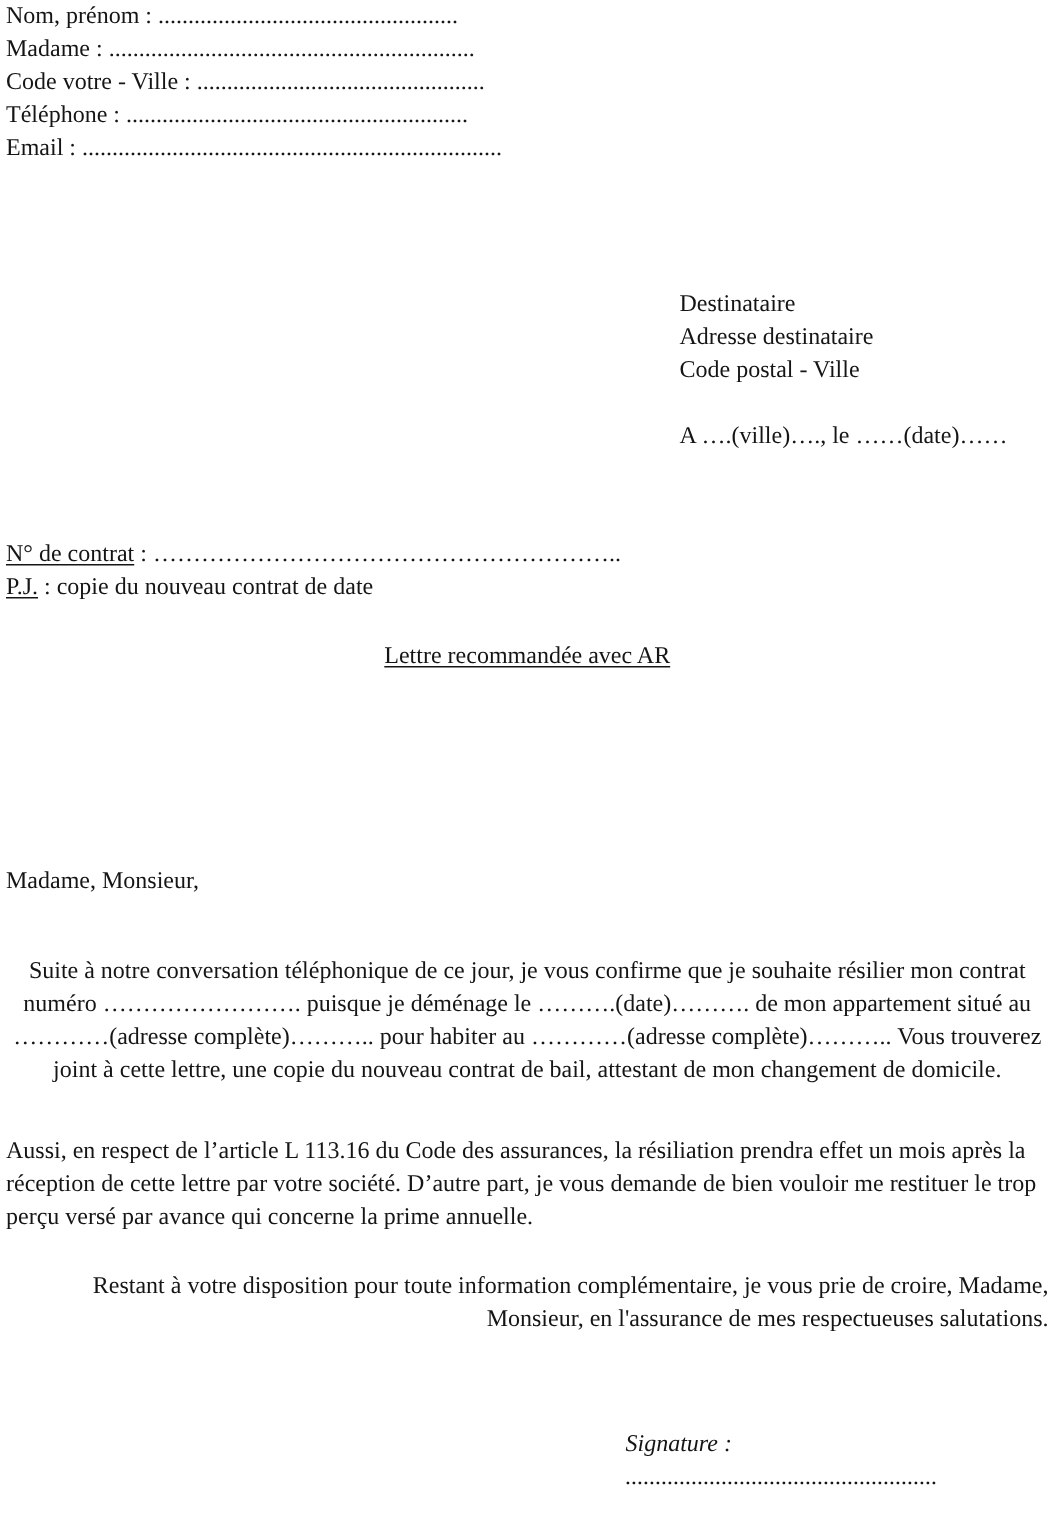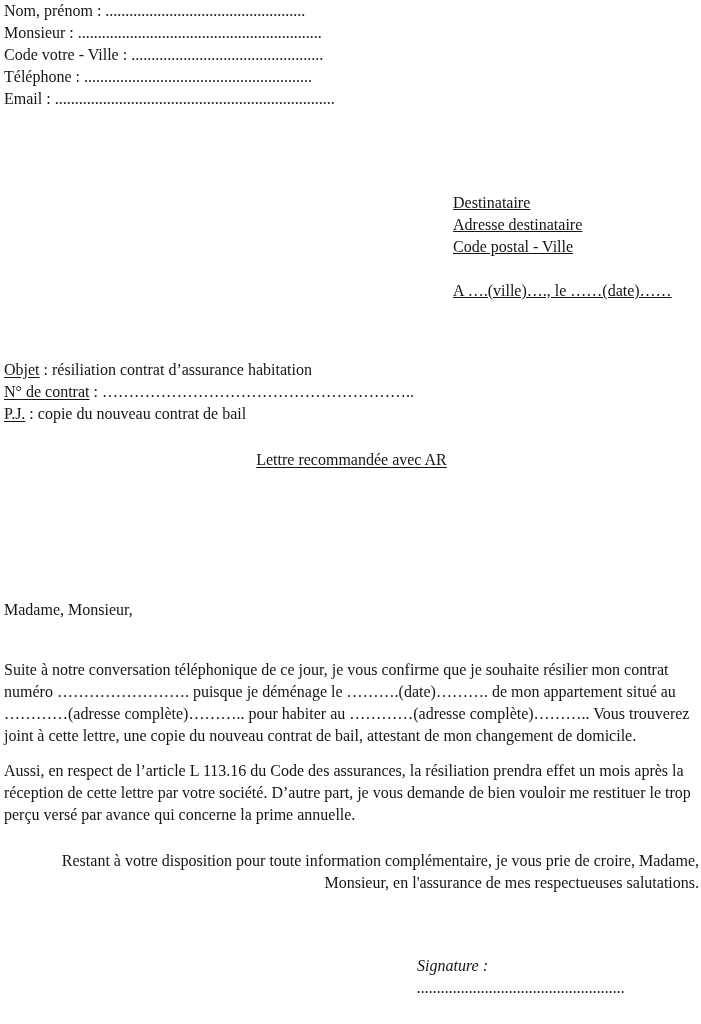--- a/index.html
+++ b/index.html
@@ -16,59 +16,57 @@
     font-size: 16px;
     line-height: 22px;
     color: #151515;
     -webkit-font-smoothing: antialiased;
   }
   .block { margin: 0; }
   .sender-block { margin-top: 0; }
   .recipient-block {
     margin-top: 82px;
     margin-left: 449px;
-    text-decoration: underline;
   }
   .place-date-line { margin-top: 22px; }
   .subject-block { margin-top: 57px; }
   .mailing-method-line { margin-top: 24px; text-align: center; }
   .salutation-line { margin-top: 128px; }
   .para { margin: 0; }
-  .para-1 { margin-top: 38px; }
-  .para-2 { margin-top: 13px; }
+  .para-1 { margin-top: 38px; text-align: center; }
+  .para-2 { margin-top: 32px; }
   .para-3 { margin-top: 24px; text-align: right; }
   .signature-line {
     margin-top: 61px;
     margin-left: 413px;
     font-style: italic;
   }
   .u { text-decoration: underline; text-underline-offset: 2px; }
 </style>
 </head>
 <body>
 
 <div class="block sender-block">
   <div>Nom, prénom : ..................................................</div>
-  <div>Monsieur : .............................................................</div>
+  <div>Madame : .............................................................</div>
   <div>Code votre - Ville : ................................................</div>
   <div>Téléphone : .........................................................</div>
   <div>Email : ......................................................................</div>
 </div>
 
 <div class="block recipient-block">
   <div>Destinataire</div>
   <div>Adresse destinataire</div>
   <div>Code postal - Ville</div>
   <div class="place-date-line">A ….(ville)…., le ……(date)……</div>
 </div>
 
 <div class="block subject-block">
-  <div><span class="u">Objet</span><span> : résiliation contrat d’assurance habitation</span></div>
   <div><span class="u">N° de contrat</span><span> : …………………………………………………..</span></div>
-  <div><span class="u">P.J.</span><span> : copie du nouveau contrat de bail</span></div>
+  <div><span class="u">P.J.</span><span> : copie du nouveau contrat de date</span></div>
 </div>
 
 <div class="block mailing-method-line"><span class="u">Lettre recommandée avec AR</span></div>
 
 <div class="block salutation-line">Madame, Monsieur,</div>
 
 <p class="para para-1">Suite à notre conversation téléphonique de ce jour, je vous confirme que je souhaite résilier mon contrat numéro ……………………. puisque je déménage le ……….(date)………. de mon appartement situé au …………(adresse complète)……….. pour habiter au …………(adresse complète)……….. Vous trouverez joint à cette lettre, une copie du nouveau contrat de bail, attestant de mon changement de domicile.</p>
 
 <p class="para para-2">Aussi, en respect de l’article L 113.16 du Code des assurances, la résiliation prendra effet un mois après la réception de cette lettre par votre société. D’autre part, je vous demande de bien vouloir me restituer le trop perçu versé par avance qui concerne la prime annuelle.</p>
 

